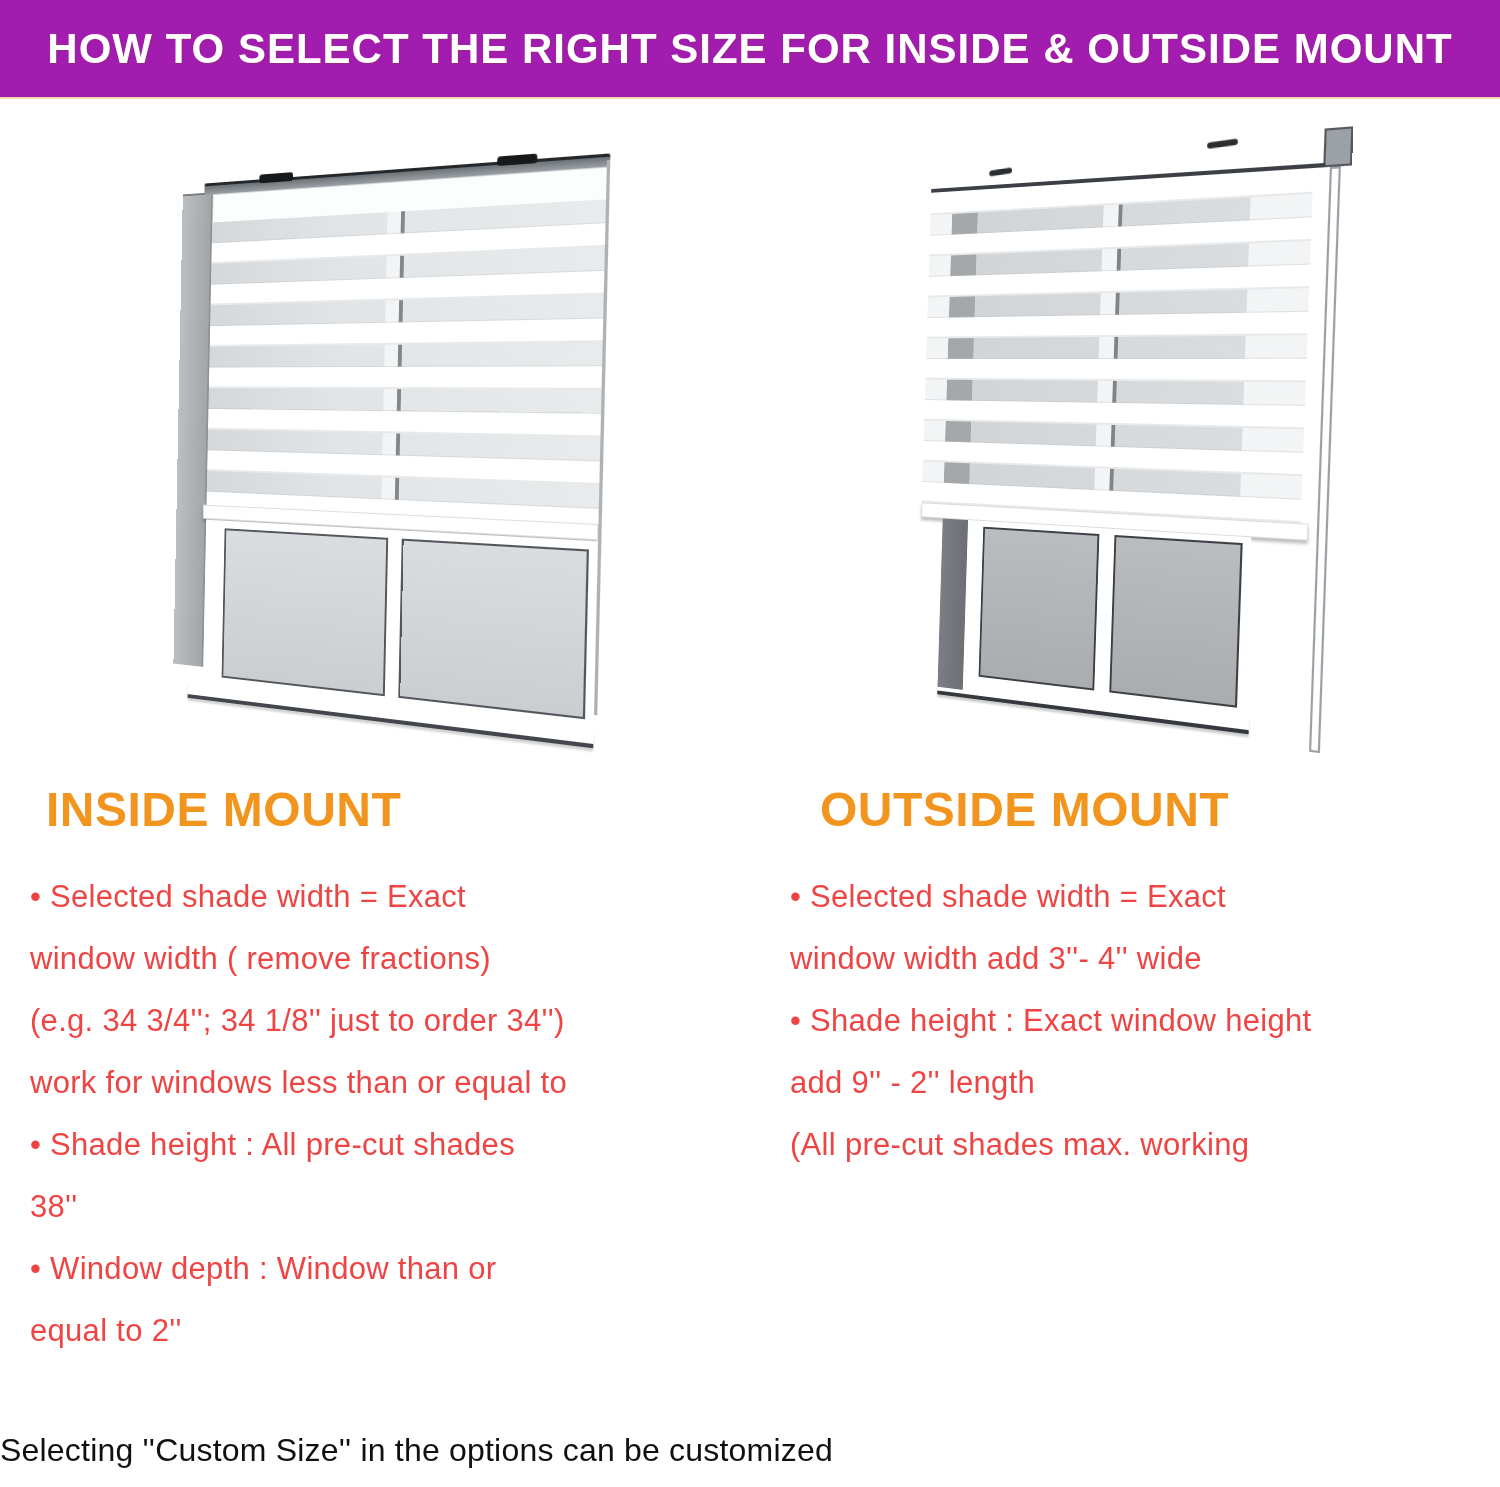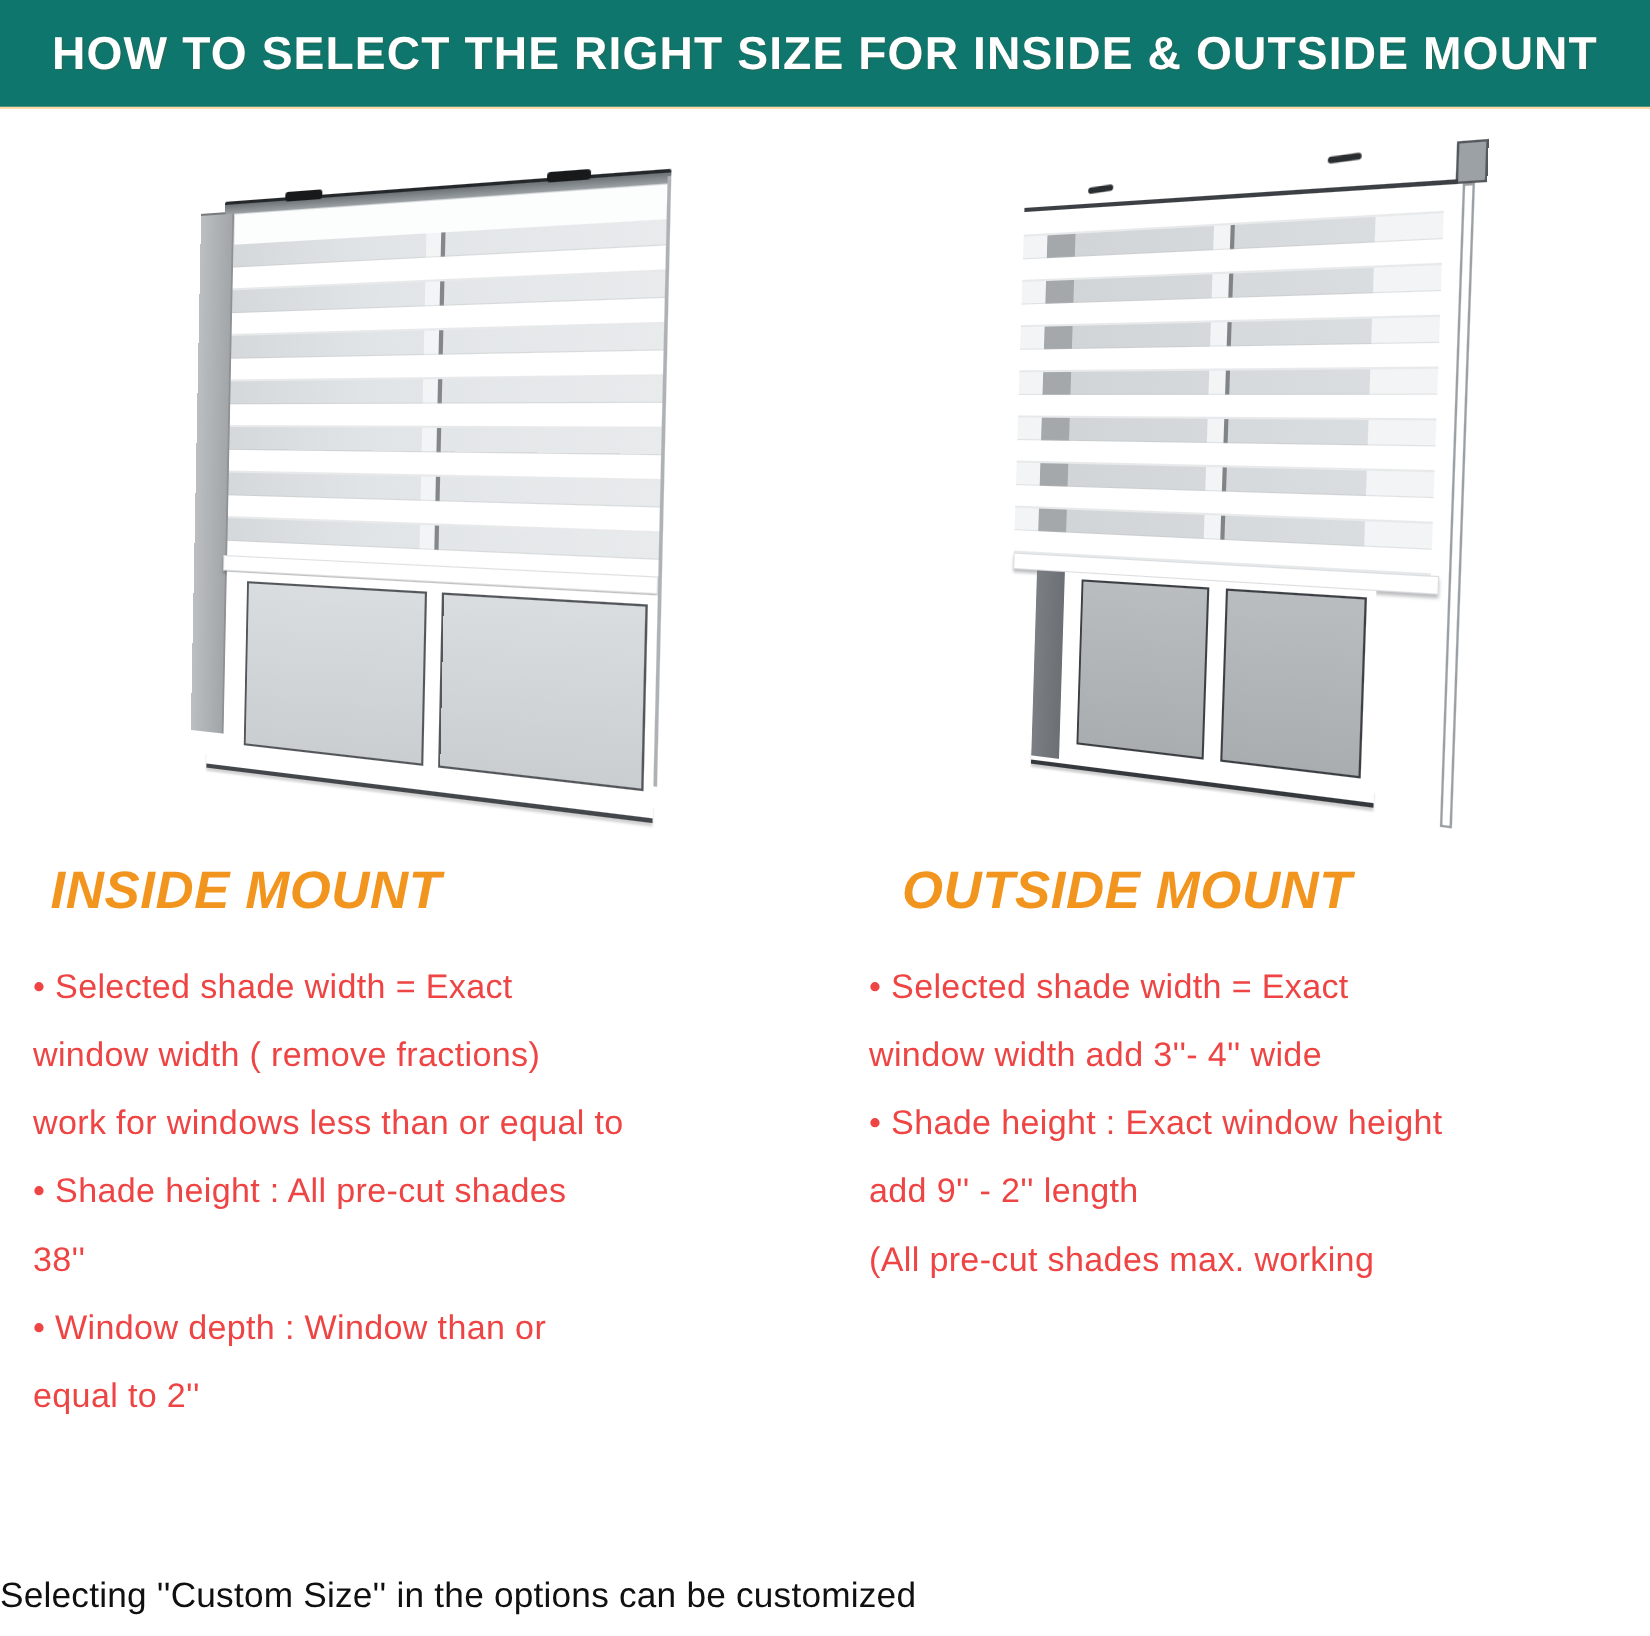--- a/index.html
+++ b/index.html
@@ -8,21 +8,21 @@
     position:relative;
     background:#ffffff;
     font-family:"Liberation Sans", sans-serif;
     color:#111;
     overflow:hidden;
   }
 
   
   .banner {
     position:absolute; left:0; top:0; width:1500px; height:97px;
-    background:#0f766e;
+    background:#a21caf;
     display:flex; align-items:center; justify-content:center;
     box-shadow:0 2px 0 rgba(249,150,6,0.35);
   }
   .banner h1 {
     color:#fff; font-size:42px; font-weight:bold; letter-spacing:1px;
     white-space:nowrap; text-shadow:1px 1px 1px rgba(120,70,0,0.25);
   }
 
   
   .illos { position:absolute; left:0; top:97px; width:1500px; height:690px; }
@@ -144,21 +144,21 @@
     box-shadow:0 3px 2px rgba(0,0,0,0.2);
   }
 
   
   .cols { position:absolute; left:0; top:782px; width:1500px; height:640px; }
   .col { position:absolute; top:0; }
   .col-inside { left:30px; width:715px; }
   .col-outside { left:790px; width:700px; }
   .col h2 {
     color:#F2951F; font-size:48px; font-weight:bold; letter-spacing:0.5px;
-    line-height:56px; margin:0 0 28px 0;font-style:italic;
+    line-height:56px; margin:0 0 28px 0;
   }
   .col-inside h2 { padding-left:16px; }
   .col-outside h2 { padding-left:30px; }
   .tline { font-size:31px; line-height:62px; color:#ef4444; letter-spacing:0.3px; white-space:nowrap; }
 
   
   .footer {
     position:absolute; left:0; top:1432px; width:1500px;
     text-align:left; font-size:32px; color:#101010; letter-spacing:0.2px;
   }
@@ -220,20 +220,21 @@
   </div>
 
 </div>
 
 <div class="cols">
 
   <section class="col col-inside">
     <h2>INSIDE MOUNT</h2>
     <div class="tline">• Selected shade width = Exact</div>
     <div class="tline">window width ( remove fractions)</div>
+    <div class="tline">(e.g. 34 3/4''; 34 1/8'' just to order 34'')</div>
     <div class="tline">work for windows less than or equal to</div>
     <div class="tline">• Shade height : All pre-cut shades</div>
     <div class="tline">38''</div>
     <div class="tline">• Window depth : Window than or</div>
     <div class="tline">equal to 2''</div>
   </section>
 
   <section class="col col-outside">
     <h2>OUTSIDE MOUNT</h2>
     <div class="tline">• Selected shade width = Exact</div>

